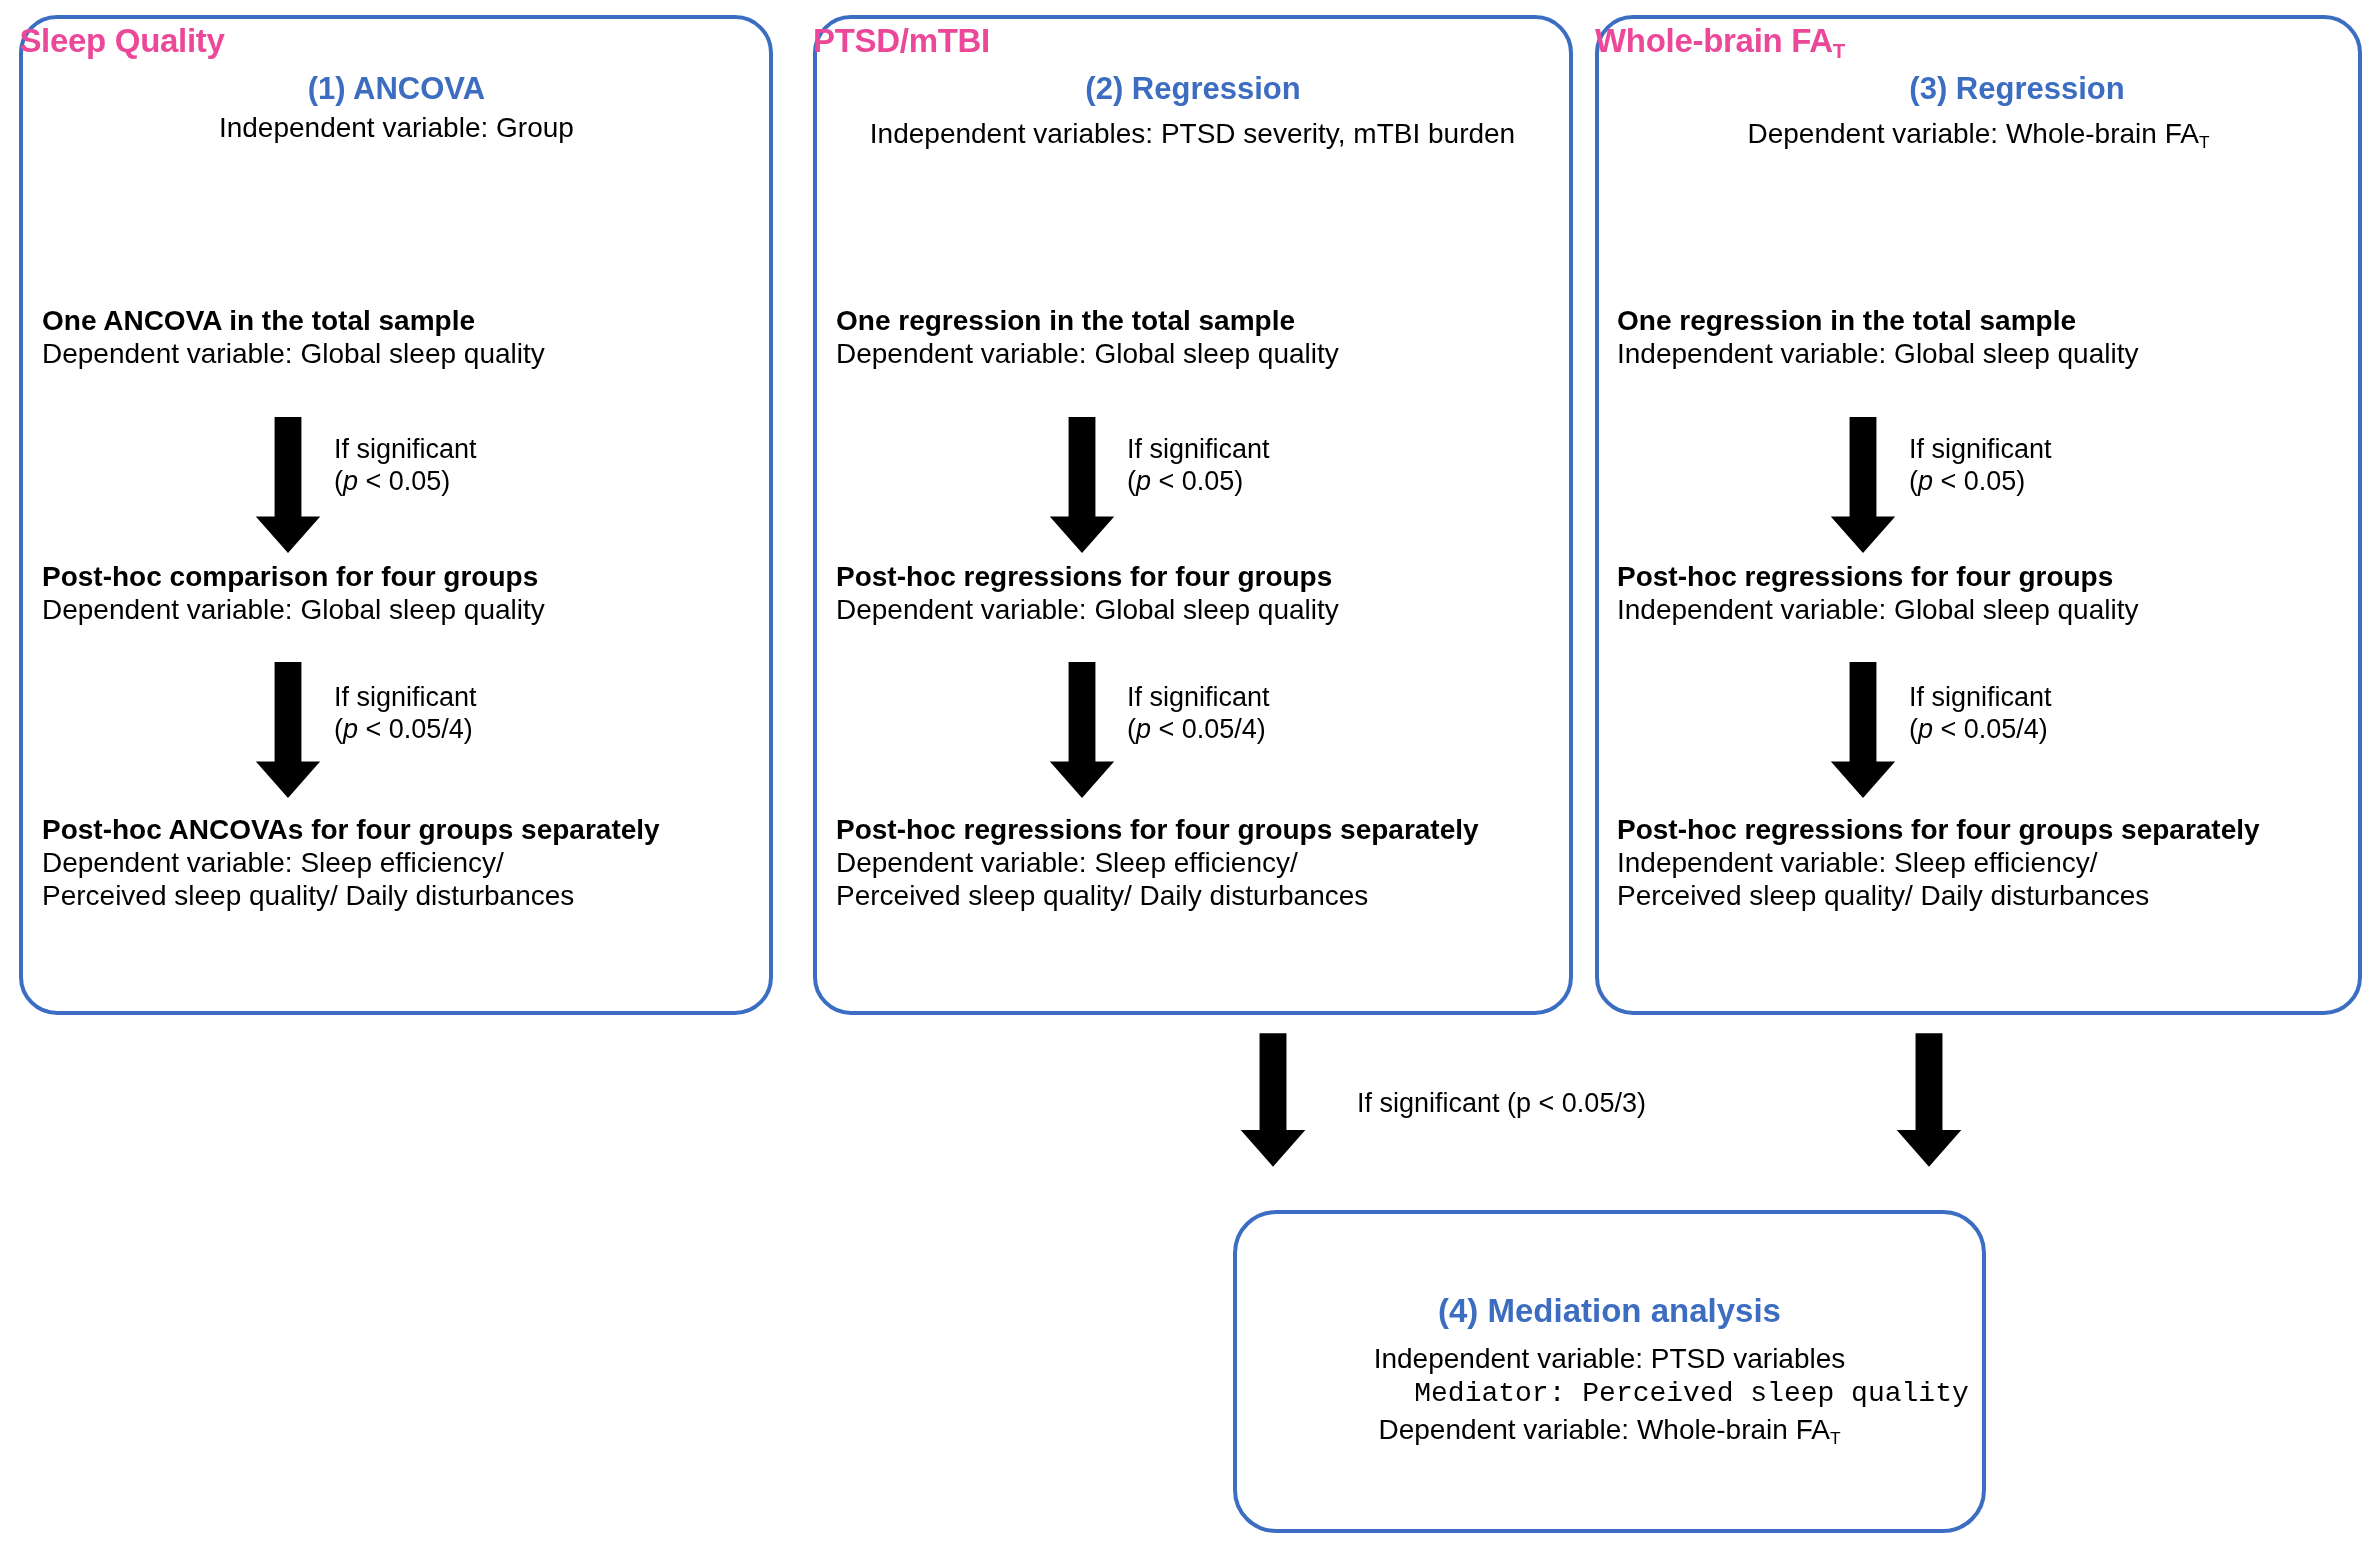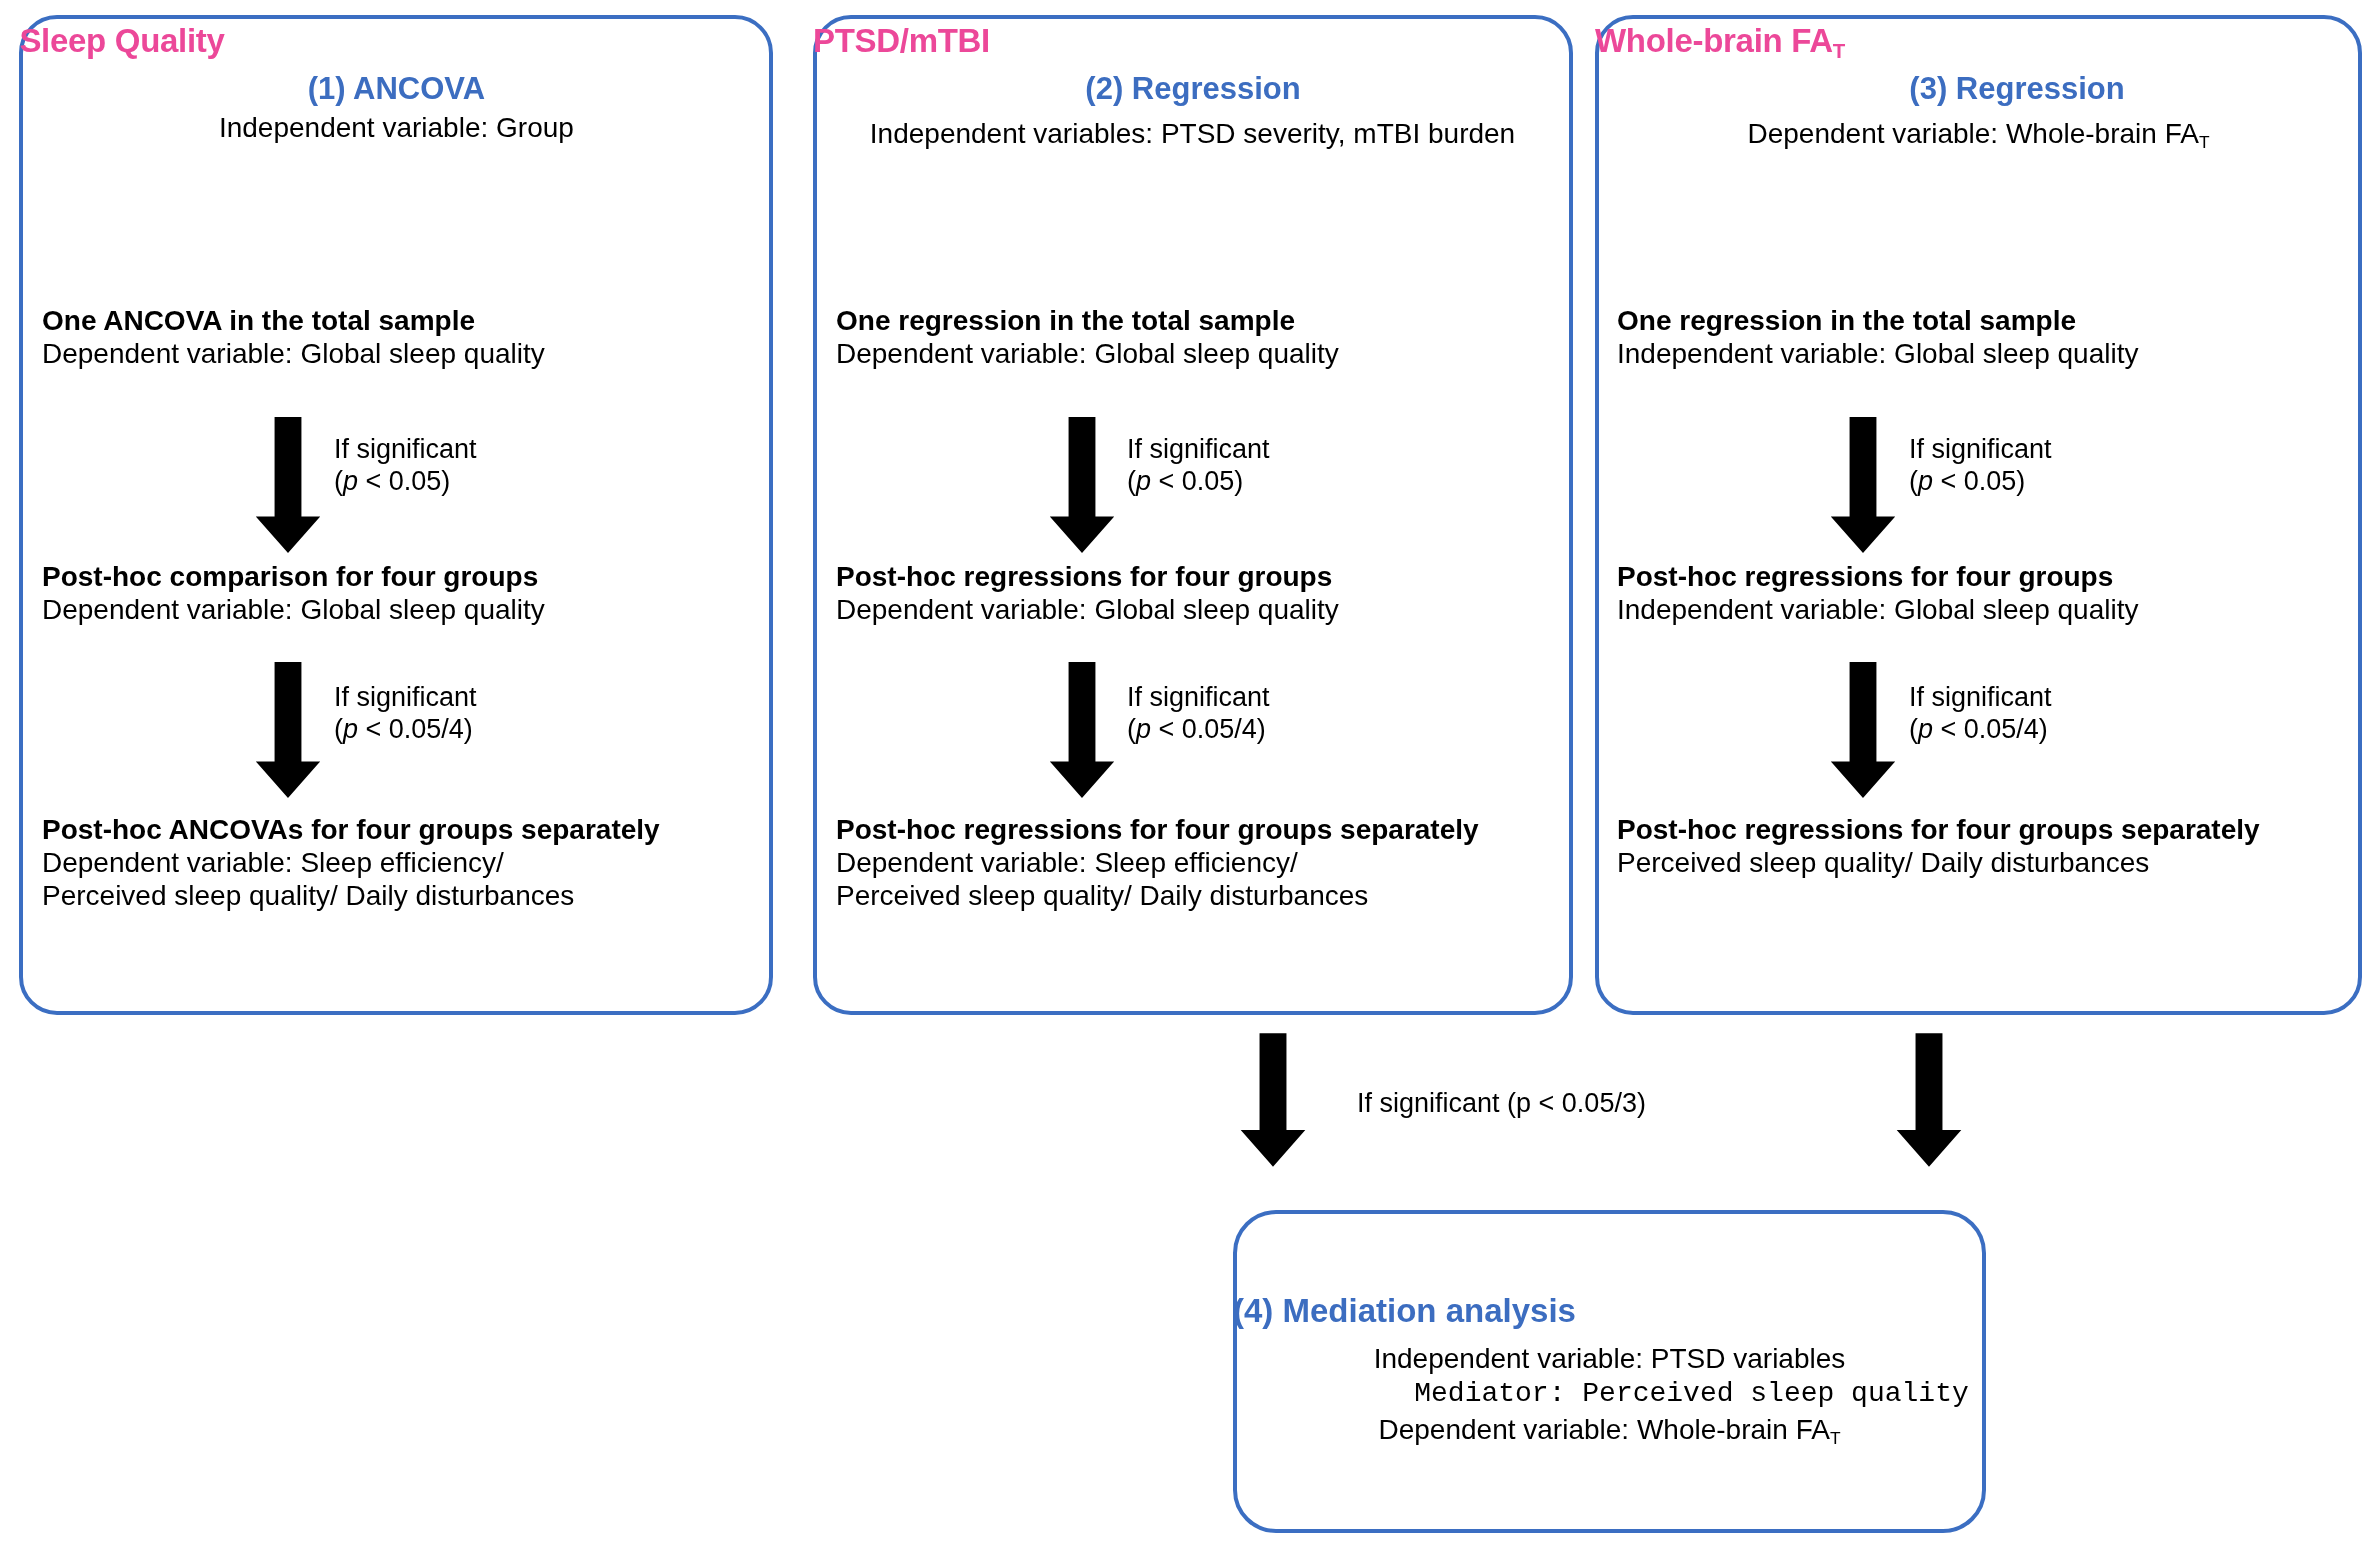--- a/index.html
+++ b/index.html
@@ -85,20 +85,21 @@
     font-size: 27px;
     line-height: 32px;
     white-space: nowrap;
   }
   .arrow-label i { font-style: italic; }
 
   
   .med-title {
     position: absolute;
     left: 0; right: 0;
+    text-align: center;
     color: #3C6DC0;
     font-weight: bold;
     font-size: 33px;
   }
   .med-line {
     position: absolute;
     left: 0; right: 0;
     text-align: center;
     font-size: 28px;
     line-height: 34px;
@@ -240,20 +241,21 @@
     <polygon points="40,0 90,0 90,185 125,185 65,253 5,185 40,185" fill="#000000"></polygon>
   </svg>
 </div>
 <div class="arrow-label" style="left:1909px; top:681px;">
   <div>If significant</div>
   <div><span>(</span><i>p</i><span> &lt; 0.05/4)</span></div>
 </div>
 
 <div class="step" style="left:1617px; top:813px; width:727px;">
   <span class="hdr">Post-hoc regressions for four groups separately</span>
+  <span class="sub">Independent variable: Sleep efficiency/</span>
   <span class="sub">Perceived sleep quality/ Daily disturbances</span>
 </div>
 
 <div class="arrow" style="left:1238px; top:1033px;">
   <svg width="70" height="135" viewBox="0 0 130 250">
     <polygon points="40,0 90,0 90,180 125,180 65,248 5,180 40,180" fill="#000000"></polygon>
   </svg>
 </div>
 
 <div class="arrow" style="left:1894px; top:1033px;">

